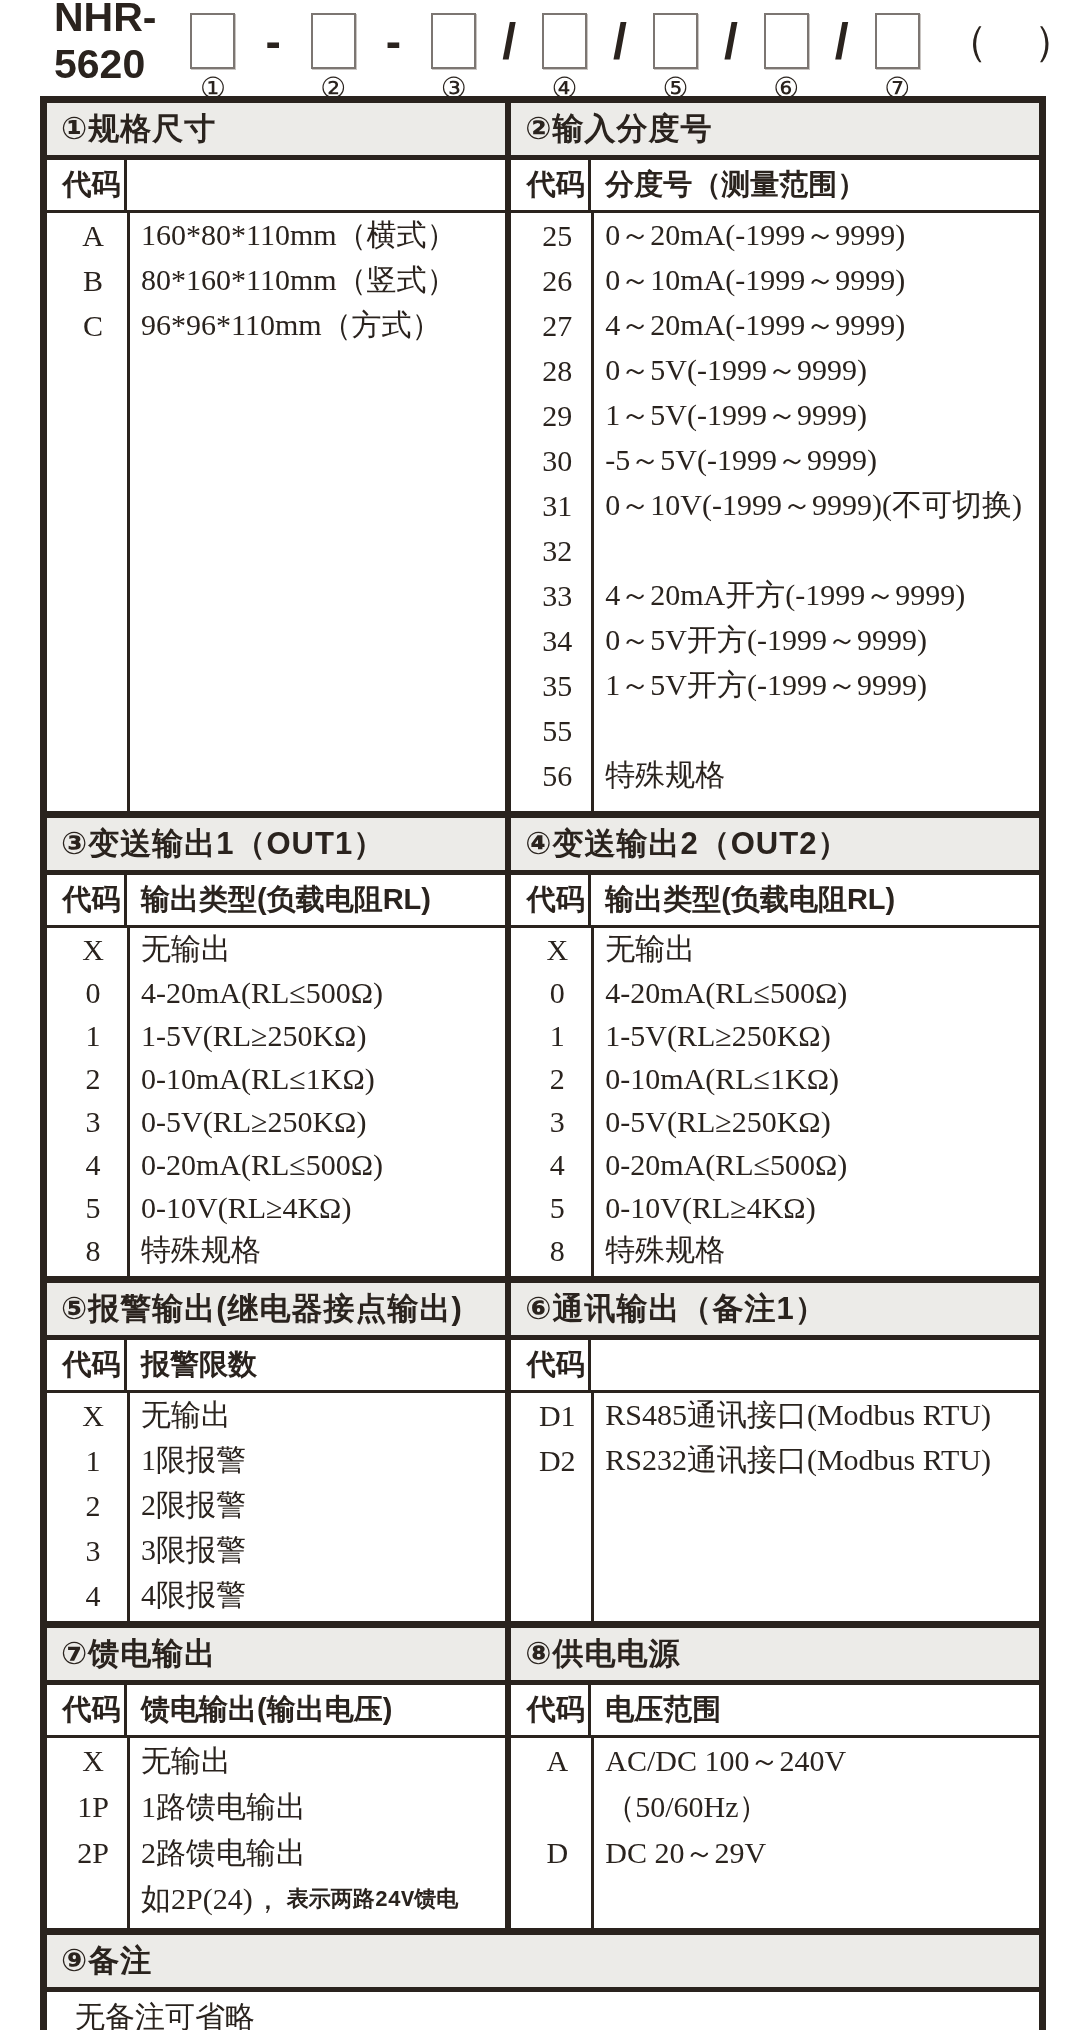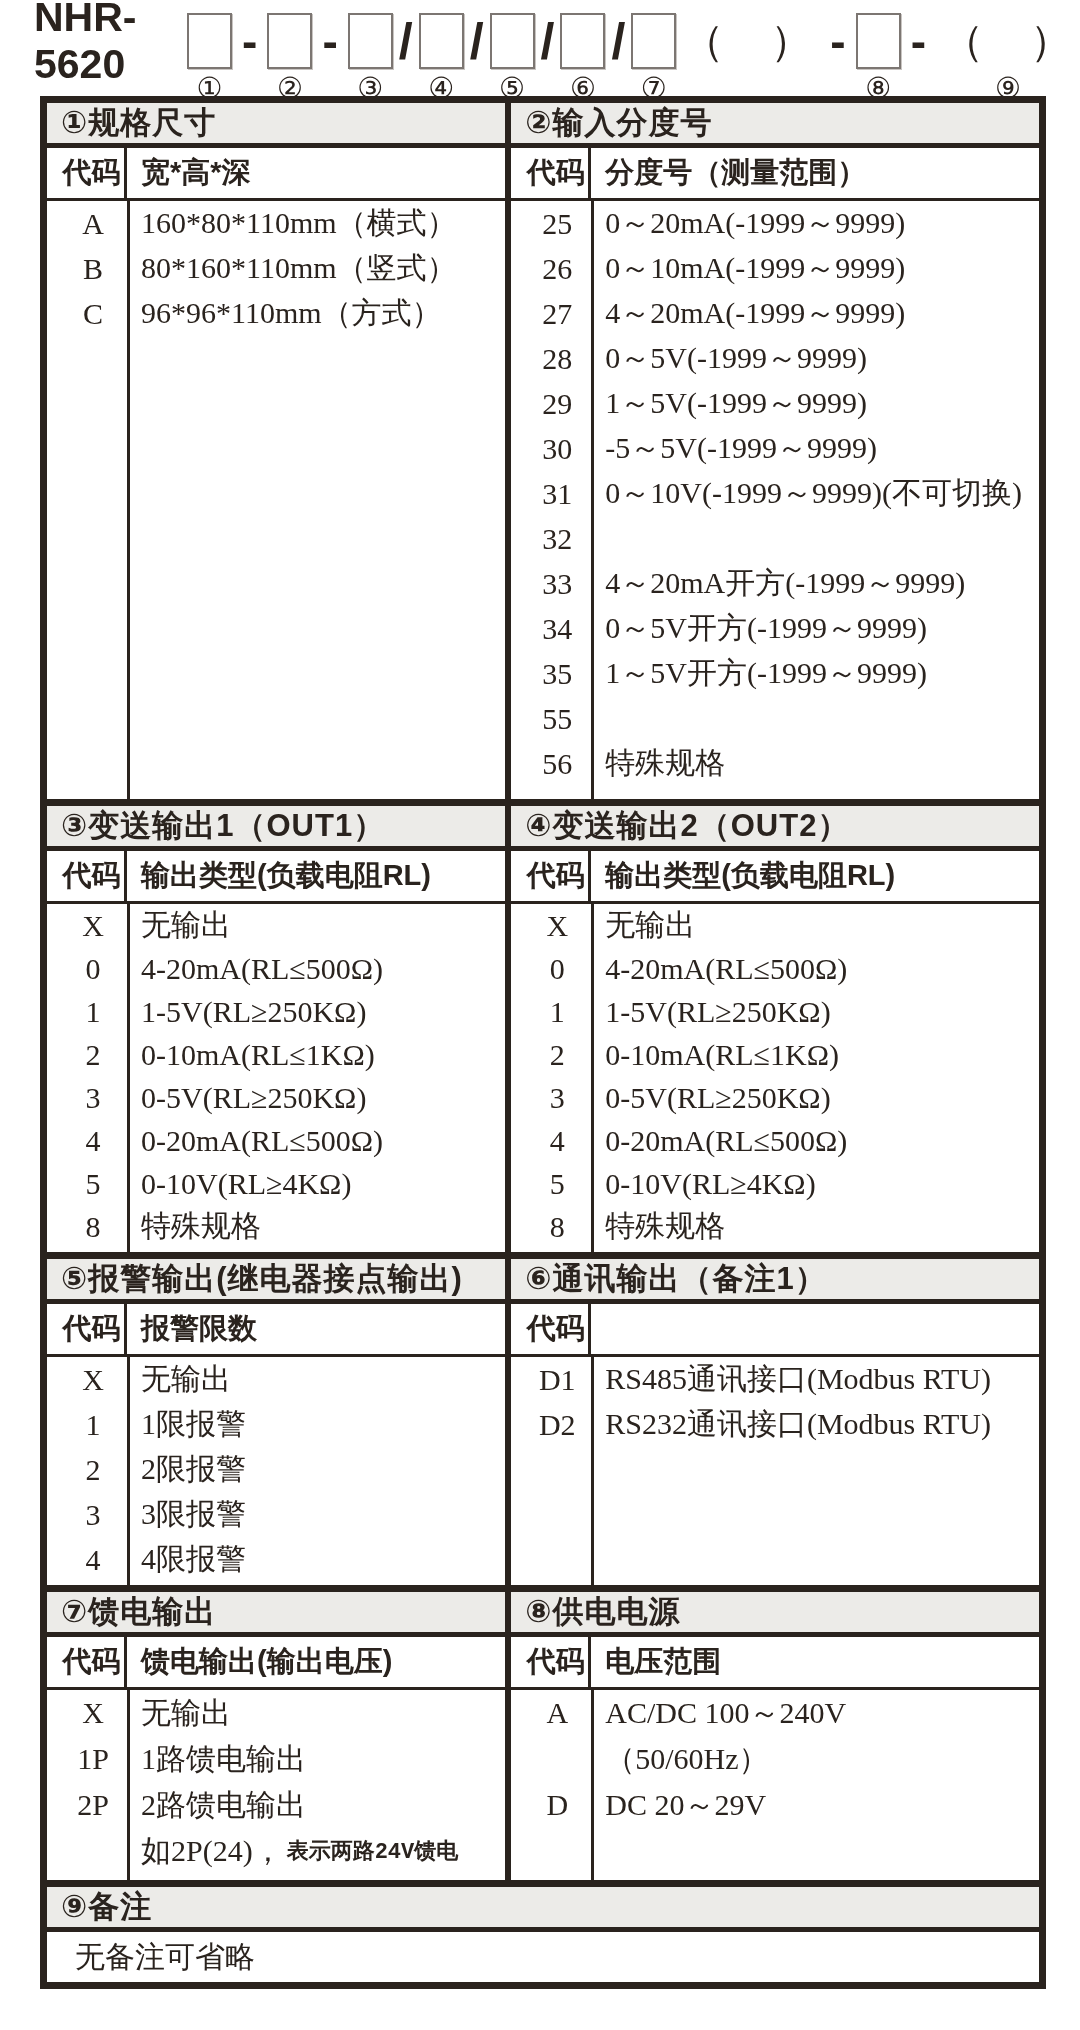--- a/index.html
+++ b/index.html
@@ -20,21 +20,21 @@
 
   
   .code-area{
     padding:10px 0 0 34px;
     height:96px;
   }
   .code-row{
     display:flex;
     align-items:flex-start;
   }
-  .seg{display:flex;flex-direction:column;align-items:center;}
+  .seg{display:flex;flex-direction:column;align-items:center;margin-left:20px;}
   .seg-top{
     height:62px;
     display:flex;align-items:center;justify-content:center;
     font-family:var(--sans);
     font-size:44px;font-weight:600;color:var(--ink);
   }
   .seg-top.prefix{
     font-size:41px;font-weight:600;letter-spacing:0px;
     padding-right:14px;
   }
@@ -64,21 +64,21 @@
   }
   .section{display:grid;grid-template-columns:46.8% 1fr;}
   .section + .section{border-top:7px solid var(--line);}
   .section.full-section{display:block;}
   .half{display:flex;flex-direction:column;}
   .half.left{border-right:6px solid var(--line);}
 
   .title-bar{
     background:var(--title-bg);
     border-bottom:5px solid var(--line);
-    height:45px;
+    height:57px;
     display:flex;align-items:center;
     padding-left:14px;
     font-family:var(--sans);
     font-weight:700;
     font-size:31px;
     letter-spacing:1px;
     white-space:nowrap;
   }
   .hdr{
     display:flex;
@@ -228,21 +228,20 @@
       </div>
     </div>
 </div>
 
 <div class="otable">
     <div class="section section-1">
       <div class="half left">
         <div class="title-bar">①规格尺寸</div>
         <div class="hdr">
           <div class="code-cell">代码</div>
-          <div class="desc-cell">宽*高*深</div>
         </div>
         <div class="body with-divider">
           <div class="row">
             <div class="code-cell">A</div>
             <div class="desc-cell">160*80*110mm（横式）</div>
           </div>
           <div class="row">
             <div class="code-cell">B</div>
             <div class="desc-cell">80*160*110mm（竖式）</div>
           </div>

